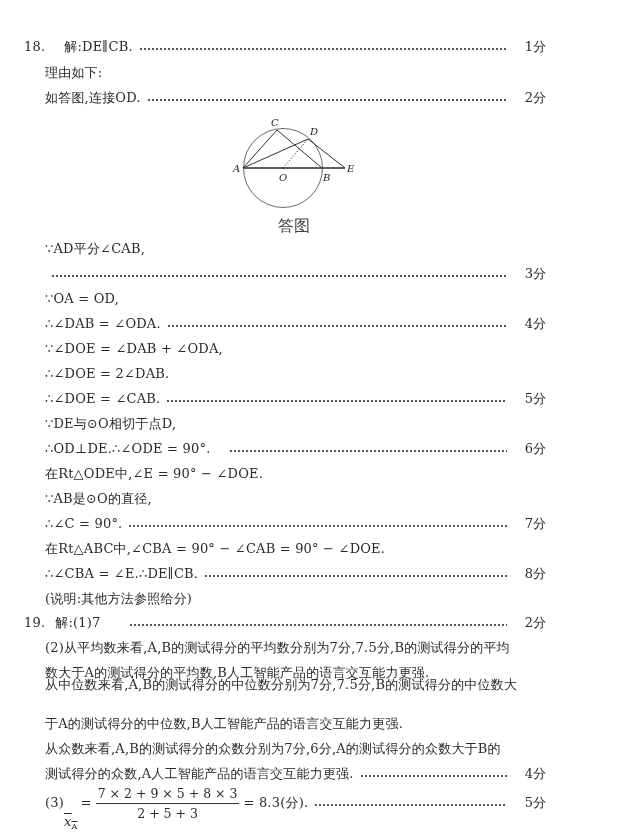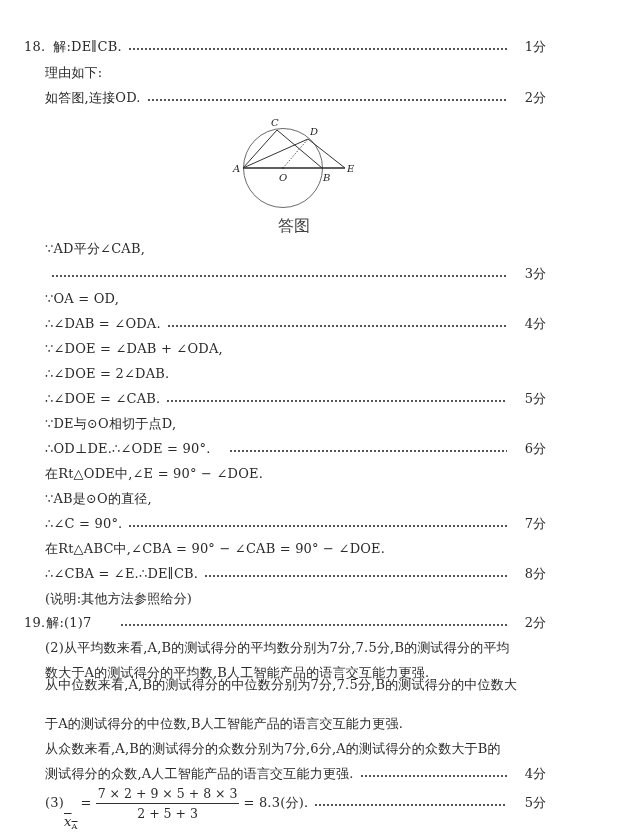--- a/index.html
+++ b/index.html
@@ -31,21 +31,21 @@
   .frac .num { border-bottom: 1px solid #333; padding: 0 2px 1px; line-height: 17px; }
   .frac .den { line-height: 17px; padding-top: 1px; }
   .xbar { font-style: italic; text-decoration: overline; margin-top: 42px; }
   .sub { font-size: 8px; vertical-align: -3px; font-style: normal; }
 </style>
 </head>
 <body>
 
 <div class="line q" style="top:37px">
   <span class="txt">18.</span>
-  <span class="txt" style="margin-left:8px">解:DE∥CB.</span>
+  <span class="txt" style="margin-left:19px">解:DE∥CB.</span>
   <span class="dots"></span>
   <span class="score">1分</span>
 </div>
 
 <div class="line" style="top:63px">
   <span class="txt">理由如下:</span>
 </div>
 
 <div class="line" style="top:88px">
   <span class="txt">如答图,连接OD.</span>
@@ -123,21 +123,21 @@
   <span class="txt">∴∠CBA = ∠E.∴DE∥CB.</span>
   <span class="dots"></span>
   <span class="score">8分</span>
 </div>
 <div class="line" style="top:589px">
   <span class="txt">(说明:其他方法参照给分)</span>
 </div>
 
 <div class="line q" style="top:613px">
   <span class="txt">19.</span>
-  <span class="txt" style="margin-left:1px">解:(1)7</span>
+  <span class="txt" style="margin-left:10px">解:(1)7</span>
   <span class="dots" style="margin-left:28px"></span>
   <span class="score">2分</span>
 </div>
 
 <div class="line" style="top:638px">
   <span class="txt">(2)从平均数来看,A,B的测试得分的平均数分别为7分,7.5分,B的测试得分的平均</span>
 </div>
 <div class="line" style="top:663px">
   <span class="txt">数大于A的测试得分的平均数,B人工智能产品的语言交互能力更强.</span>
 </div>

